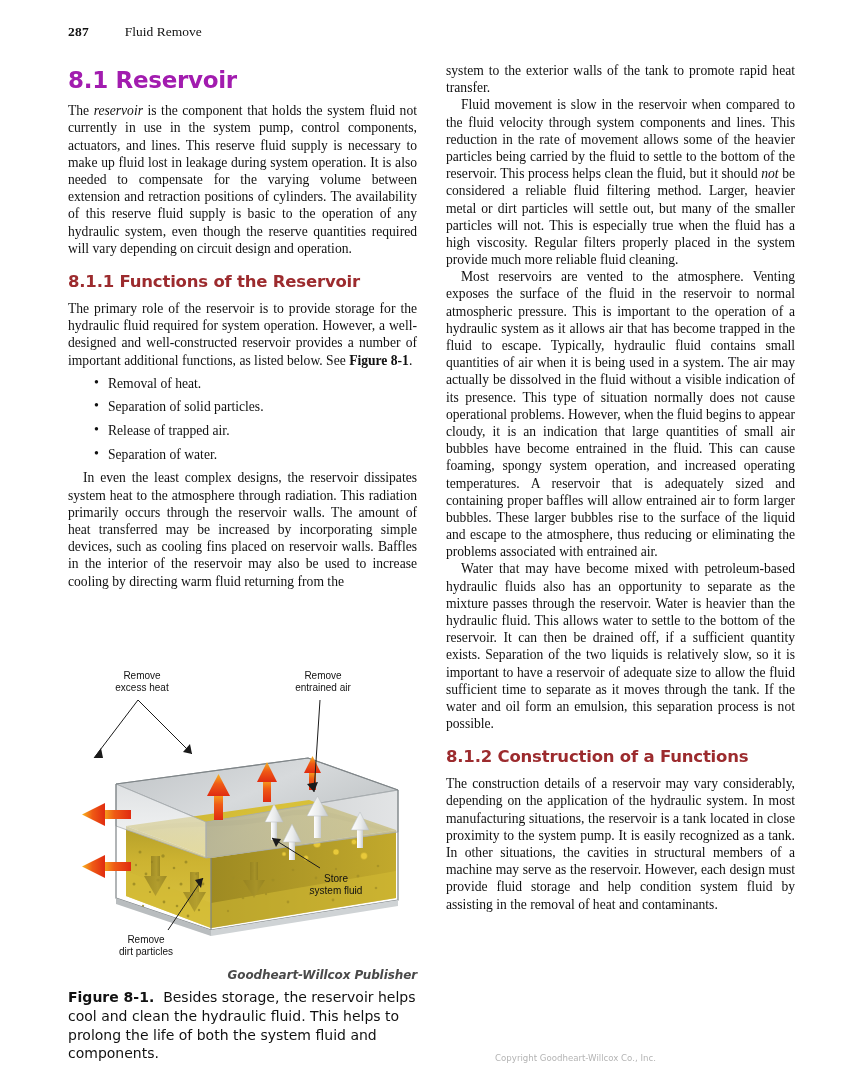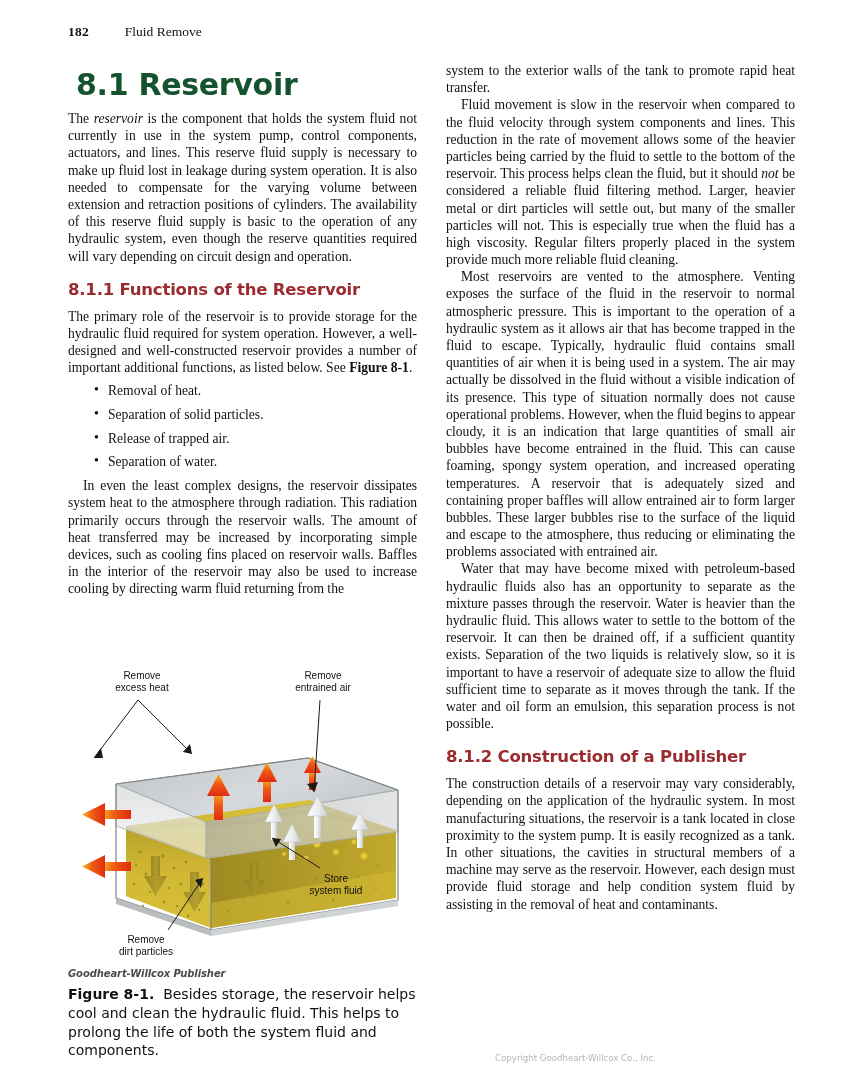--- a/index.html
+++ b/index.html
@@ -39,24 +39,24 @@
   .col {
     position: absolute;
     top: 62px;
     width: 349px;
   }
   .col-left  { left: 68px; }
   .col-right { left: 446px; }
 
   h1.sec {
     font-family: "DejaVu Sans", sans-serif;
-    font-size: 30px;
+    font-size: 23px;
     font-weight: bold;
-    color: #14532d;
-    margin: 6px 0 9px 8px;
+    color: #a21caf;
+    margin: 6px 0 9px 0;
     letter-spacing: -0.3px;
     line-height: 1.1;
   }
   h2.subsec {
     font-family: "DejaVu Sans", sans-serif;
     font-size: 16.5px;
     font-weight: bold;
     color: #9c2b2e;
     margin: 16px 0 8px 0;
     letter-spacing: -0.2px;
@@ -116,24 +116,25 @@
     text-align: center;
     white-space: pre-line;
   }
   .lbl-heat   { left: 28px;  top: 4px;  width: 92px; }
   .lbl-air    { left: 205px; top: 4px;  width: 100px; }
   .lbl-store  { left: 222px; top: 207px; width: 92px; }
   .lbl-dirt   { left: 28px;  top: 268px; width: 100px; }
 
   .credit {
     font-family: "DejaVu Sans", sans-serif;
-    font-size: 10px;
+    font-size: 12px;
     font-style: italic;
     font-weight: bold;
     color: #4a4a4a;
+    text-align: right;
     margin: 2px 0 6px 0;
     letter-spacing: -0.1px;
   }
   .caption {
     font-family: "DejaVu Sans", sans-serif;
     font-size: 14px;
     line-height: 1.34;
     color: #111;
     margin: 0;
   }
@@ -153,21 +154,21 @@
     color: #b4b4b4;
   }
   .footer .inner { display: inline-block; margin-left: 360px; margin-top: 13px; }
 </style>
 </head>
 <body>
 
 <div class="page">
 
   <div class="runhead">
-    <span class="folio">182</span><span class="booktitle">Fluid Remove</span>
+    <span class="folio">287</span><span class="booktitle">Fluid Remove</span>
   </div>
 
   <div class="col col-left">
     <h1 class="sec">8.1 Reservoir</h1>
 
     <p class="body"><span>The <em>reservoir</em> is the component that holds the system fluid not currently in use in the system pump, control components, actuators, and lines. This reserve fluid supply is necessary to make up fluid lost in leakage during system operation. It is also needed to compensate for the varying volume between extension and retraction positions of cylinders. The availability of this reserve fluid supply is basic to the operation of any hydraulic system, even though the reserve quantities required will vary depending on circuit design and operation.</span></p>
 
     <h2 class="subsec">8.1.1 Functions of the Reservoir</h2>
 
     <p class="body"><span>The primary role of the reservoir is to provide storage for the hydraulic fluid required for system operation. However, a well-designed and well-constructed reservoir provides a number of important additional functions, as listed below. See <strong>Figure 8-1</strong>.</span></p>
@@ -181,21 +182,21 @@
 
     <p class="body indent"><span>In even the least complex designs, the reservoir dissipates system heat to the atmosphere through radiation. This radiation primarily occurs through the reservoir walls. The amount of heat transferred may be increased by incorporating simple devices, such as cooling fins placed on reservoir walls. Baffles in the interior of the reservoir may also be used to increase cooling by directing warm fluid returning from the</span></p>
   </div>
 
   <div class="col col-right">
     <p class="body"><span>system to the exterior walls of the tank to promote rapid heat transfer.</span></p>
     <p class="body indent"><span>Fluid movement is slow in the reservoir when compared to the fluid velocity through system components and lines. This reduction in the rate of movement allows some of the heavier particles being carried by the fluid to settle to the bottom of the reservoir. This process helps clean the fluid, but it should <em>not</em> be considered a reliable fluid filtering method. Larger, heavier metal or dirt particles will settle out, but many of the smaller particles will not. This is especially true when the fluid has a high viscosity. Regular filters properly placed in the system provide much more reliable fluid cleaning.</span></p>
     <p class="body indent"><span>Most reservoirs are vented to the atmosphere. Venting exposes the surface of the fluid in the reservoir to normal atmospheric pressure. This is important to the operation of a hydraulic system as it allows air that has become trapped in the fluid to escape. Typically, hydraulic fluid contains small quantities of air when it is being used in a system. The air may actually be dissolved in the fluid without a visible indication of its presence. This type of situation normally does not cause operational problems. However, when the fluid begins to appear cloudy, it is an indication that large quantities of small air bubbles have become entrained in the fluid. This can cause foaming, spongy system operation, and increased operating temperatures. A reservoir that is adequately sized and containing proper baffles will allow entrained air to form larger bubbles. These larger bubbles rise to the surface of the liquid and escape to the atmosphere, thus reducing or eliminating the problems associated with entrained air.</span></p>
     <p class="body indent"><span>Water that may have become mixed with petroleum-based hydraulic fluids also has an opportunity to separate as the mixture passes through the reservoir. Water is heavier than the hydraulic fluid. This allows water to settle to the bottom of the reservoir. It can then be drained off, if a sufficient quantity exists. Separation of the two liquids is relatively slow, so it is important to have a reservoir of adequate size to allow the fluid sufficient time to separate as it moves through the tank. If the water and oil form an emulsion, this separation process is not possible.</span></p>
 
-    <h2 class="subsec">8.1.2 Construction of a Publisher</h2>
+    <h2 class="subsec">8.1.2 Construction of a Functions</h2>
 
     <p class="body"><span>The construction details of a reservoir may vary considerably, depending on the application of the hydraulic system. In most manufacturing situations, the reservoir is a tank located in close proximity to the system pump. It is easily recognized as a tank. In other situations, the cavities in structural members of a machine may serve as the reservoir. However, each design must provide fluid storage and help condition system fluid by assisting in the removal of heat and contaminants.</span></p>
   </div>
 
   <div class="figure-block">
     <div class="fig-art">
 
       <svg width="349" height="300" viewBox="0 0 349 300">
         <defs>
           <linearGradient id="fluidFront" x1="0" y1="0" x2="0" y2="1">

